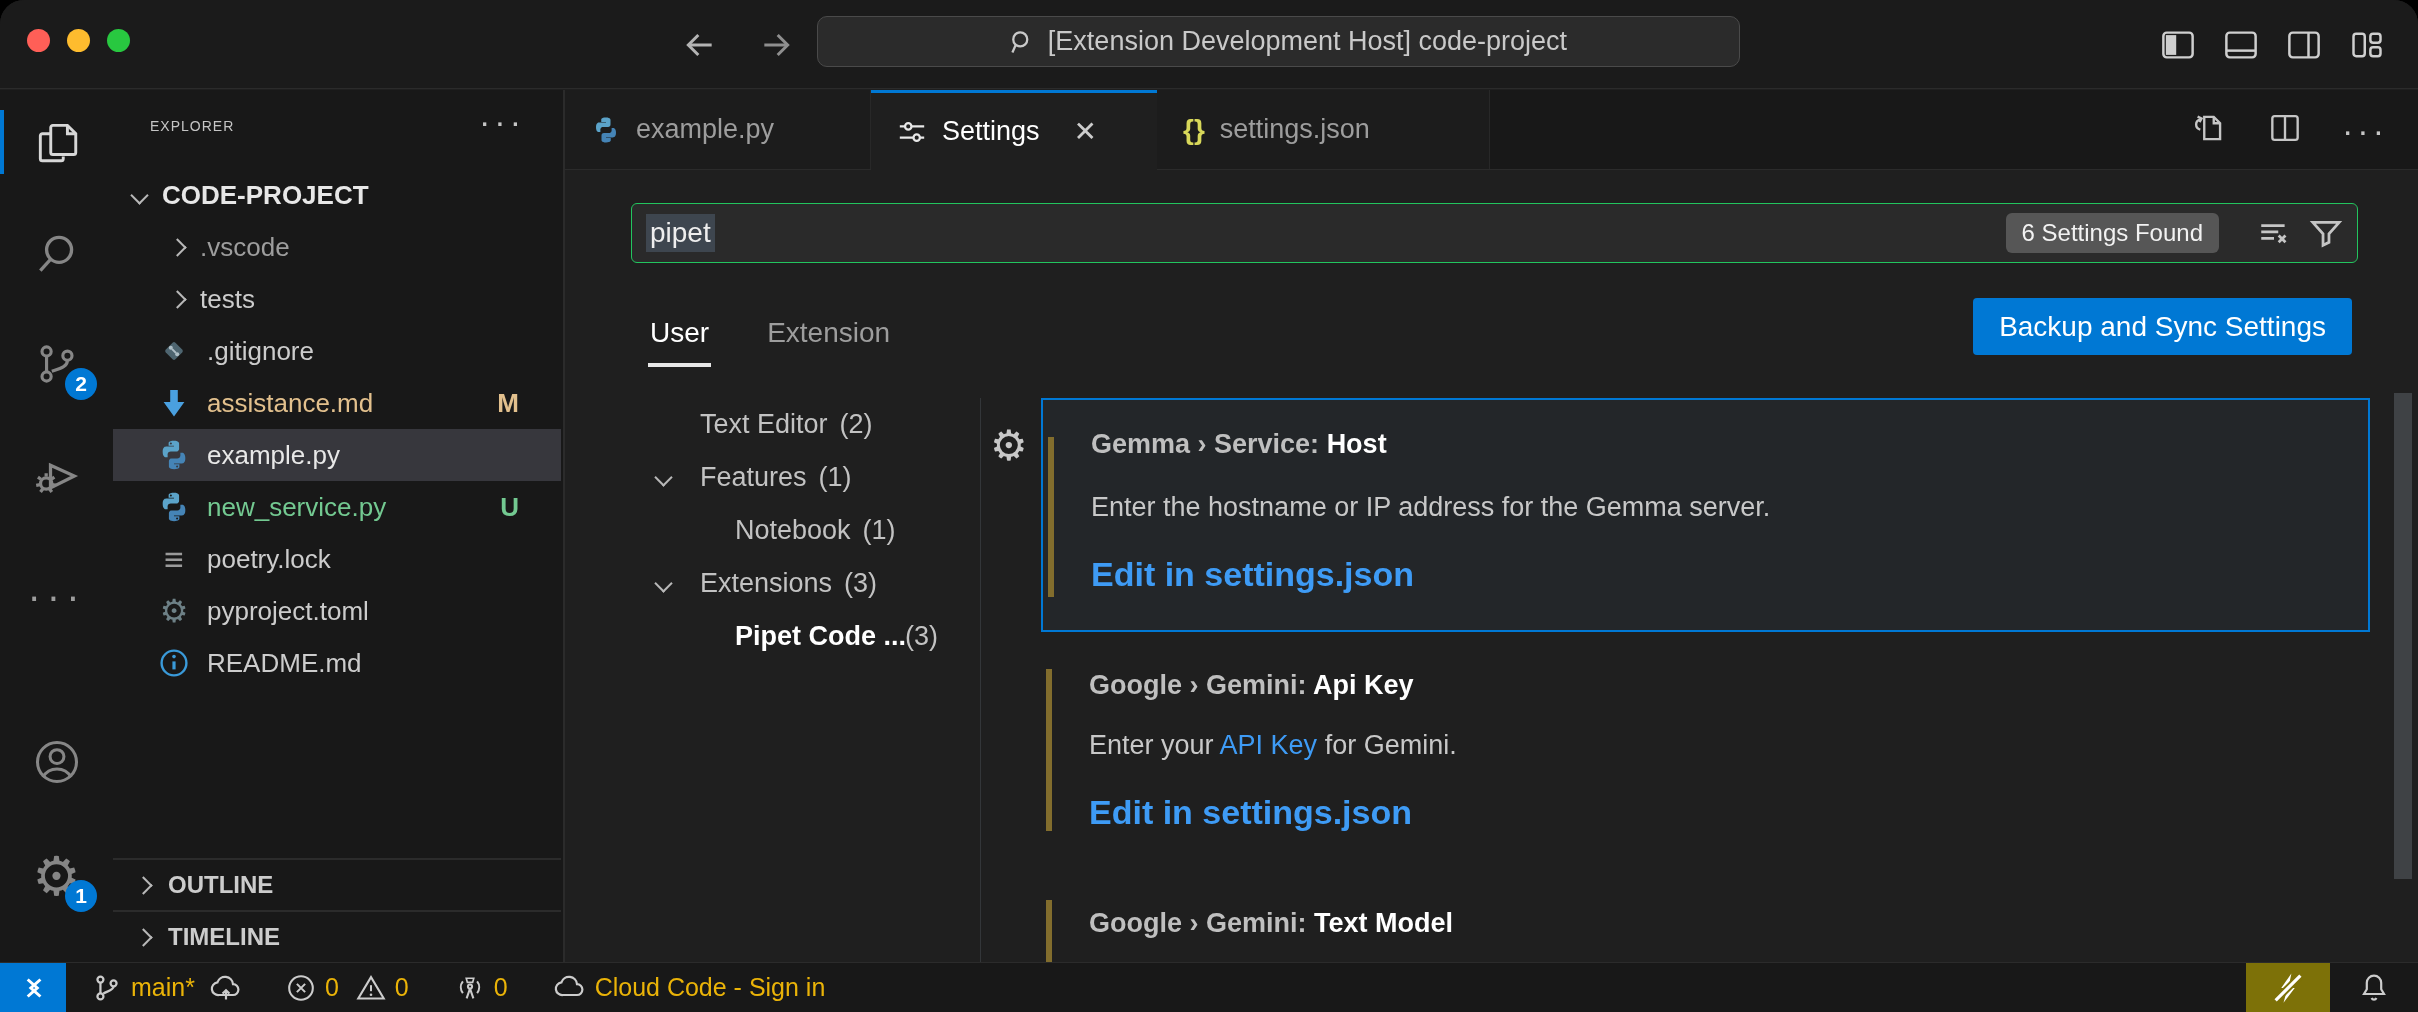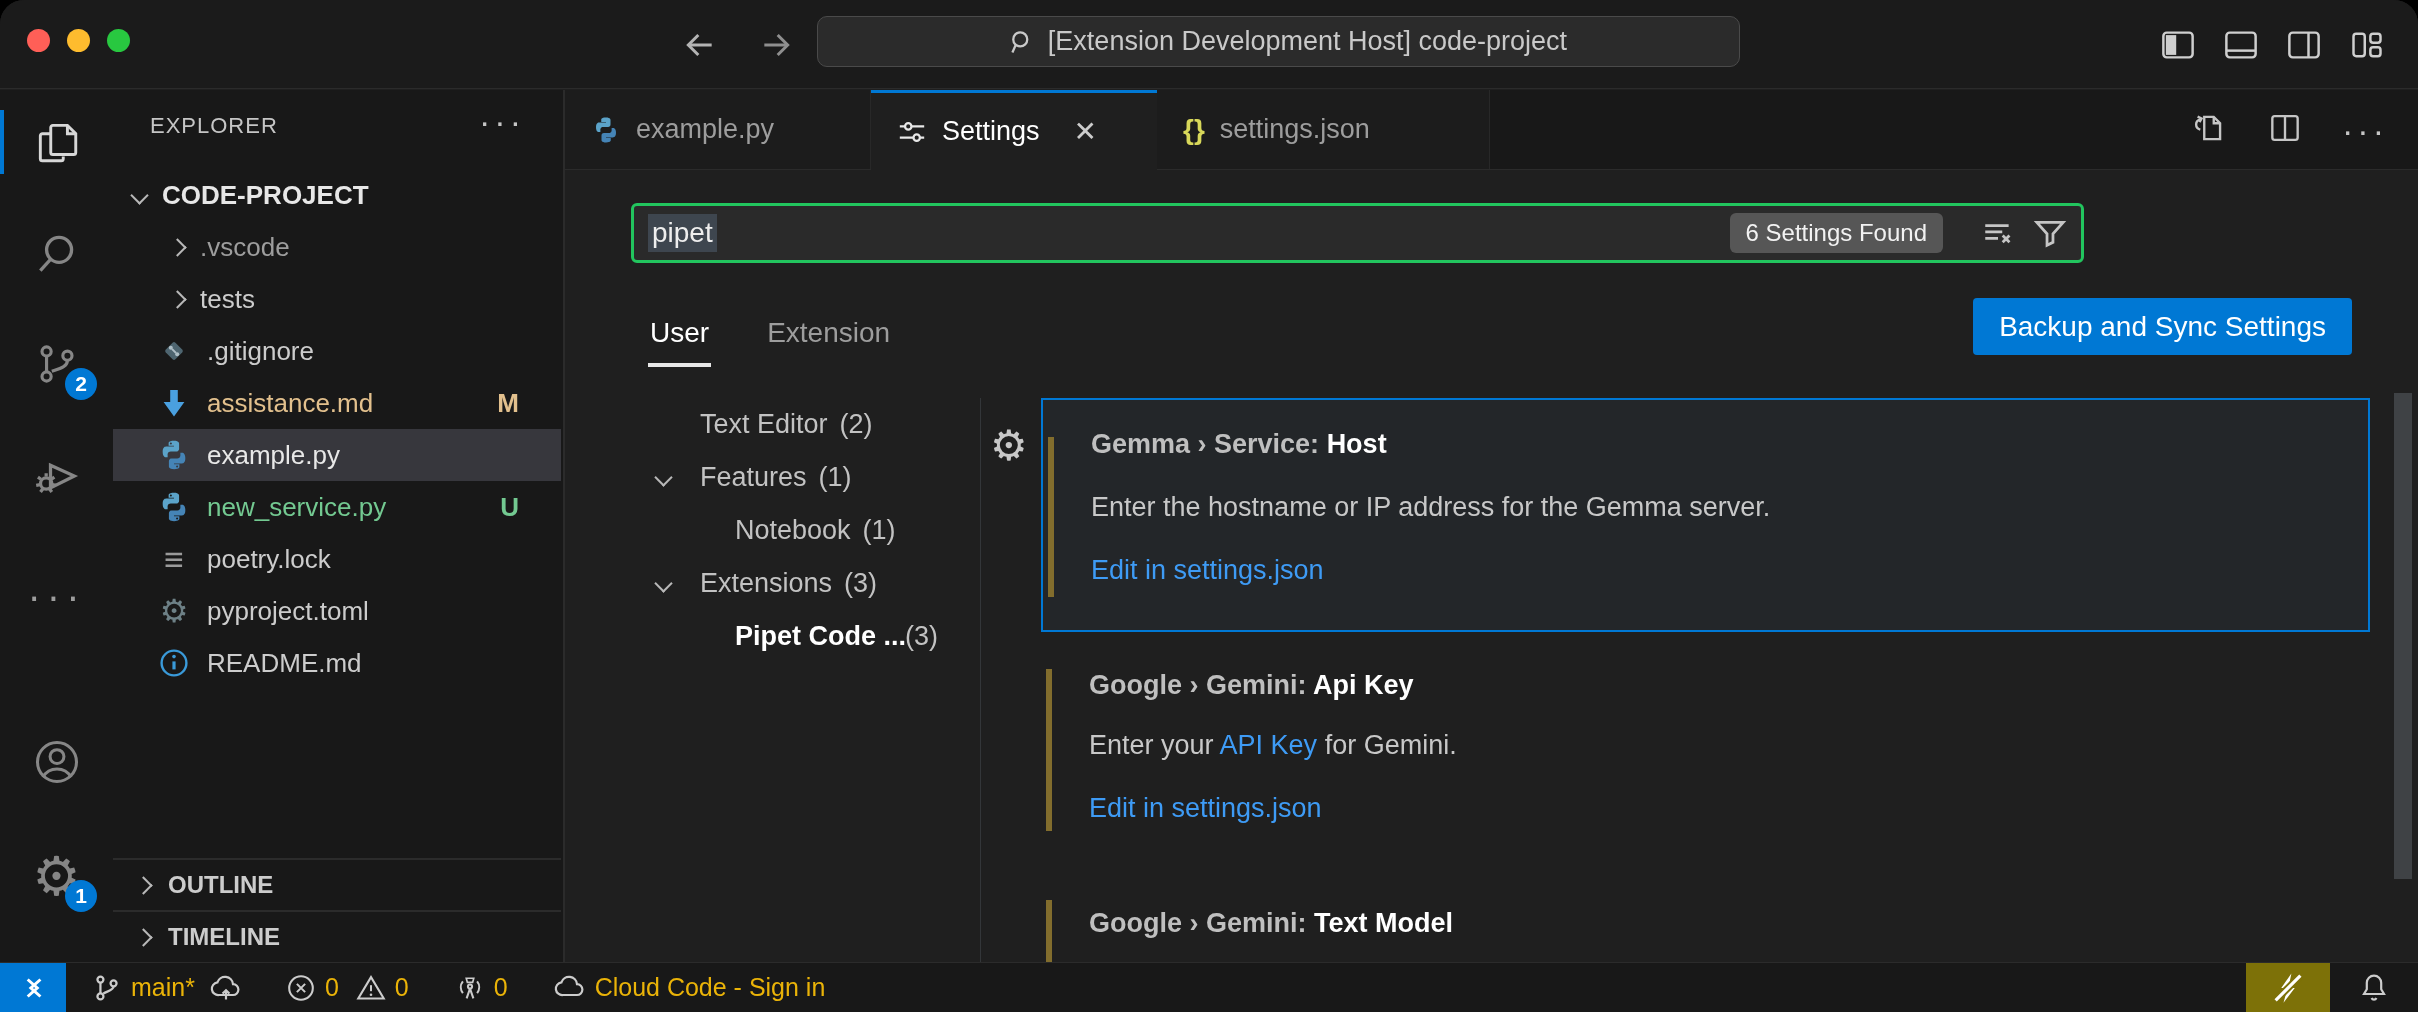--- a/index.html
+++ b/index.html
@@ -29,21 +29,21 @@
   .abitem.active::before { content:""; position:absolute; left:0; top:6px; bottom:6px; width:4px; background:#0078d4; }
   .abbadge { position:absolute; right:16px; bottom:2px; min-width:32px; height:32px; border-radius:16px;
              background:#0078d4; color:#fff; font-size:21px; font-weight:bold;
              display:flex; align-items:center; justify-content:center; }
   .dots3 { color:#9d9d9d; font-size:40px; letter-spacing:6px; line-height:20px; }
 
   
   .sidebar { position:absolute; left:113px; top:90px; width:452px; bottom:50px;
              background:#181818; border-right:2px solid #2b2b2b; }
   .sbheader { position:absolute; left:0; top:0; width:100%; height:72px; display:flex; align-items:center; }
-  .sbheader .title { margin-left:37px; font-size:22px; color:#c5c5c5; letter-spacing:1px; }
+  .sbheader .title { margin-left:37px; font-size:14px; color:#c5c5c5; letter-spacing:1px; }
   .sbheader .more { position:absolute; right:38px; top:12px; color:#c5c5c5; font-size:34px; letter-spacing:4px; }
   .tree { position:absolute; top:79px; left:0; right:2px; }
   .trow { position:relative; height:52px; display:flex; align-items:center; font-size:26px; color:#cccccc; }
   .trow.selected { background:#37373d; color:#e8e8e8; }
   .trow .chev { margin-right:16px; }
   .trow.root { padding-left:20px; font-weight:bold; color:#e7e7e7; }
   .trow.folder { padding-left:58px; }
   .trow.file { padding-left:42px; }
   .ficon { width:38px; display:flex; justify-content:center; margin-right:14px; flex:none; }
   .fname.mod { color:#e2c08d; } .fname.untracked { color:#73c991; }
@@ -63,22 +63,22 @@
   .tab { position:absolute; top:0; height:79px; display:flex; align-items:center; padding:0 26px;
          font-size:27px; color:#9d9d9d; background:#1c1c1c; border-right:1px solid #282828; }
   .tab .tabicon { margin-right:15px; display:flex; }
   .tab.active { height:80px; background:#1f1f1f; color:#ffffff; border-top:3px solid #0078d4; border-right:none; }
   .tab.active .close { margin-left:34px; color:#cccccc; font-size:28px; }
   .braces { color:#d8d85a; font-weight:bold; font-size:28px; }
   .editoractions { position:absolute; right:30px; top:0; height:80px; display:flex; align-items:center; gap:38px; color:#c5c5c5; }
 
   
   .settings { position:absolute; left:0; top:80px; right:0; bottom:0; background:#1f1f1f; overflow:hidden; }
-  .ssearch { position:absolute; left:66px; top:33px; width:1453px; height:60px; background:#2a2a2a;
-             border:3px solid #22c55e; border-radius:6px; display:flex; align-items:center; padding:0 14px; }
+  .ssearch { position:absolute; left:66px; top:33px; width:1727px; height:60px; background:#2a2a2a;
+             border:1px solid #22c55e; border-radius:6px; display:flex; align-items:center; padding:0 14px; }
   .ssearch .qtext { font-size:28px; color:#eeeeee; background:#3e464f; padding:3px 4px; }
   .ssearch .spacer { flex:1; }
   .foundbadge { background:#565656; color:#f2f2f2; font-size:24px; padding:6px 16px; border-radius:6px; margin-right:20px; }
   .sicon { display:flex; margin-left:18px; }
   .scopes { position:absolute; left:85px; top:147px; display:flex; gap:58px; font-size:28px; color:#9d9d9d; }
   .scope { position:relative; padding-bottom:14px; }
   .scope.active { color:#ffffff; }
   .scope.active::after { content:""; position:absolute; left:-2px; right:-2px; bottom:-4px; height:4px; background:#e7e7e7; }
   .backupbtn { position:absolute; right:66px; top:128px; height:57px; background:#0078d4; color:#ffffff;
                font-size:28px; border:none; border-radius:4px; padding:0 26px; display:flex; align-items:center; }
@@ -92,21 +92,21 @@
   .tocrow .cnt { margin-left:12px; }
   .tocrow .cnt.pinned { position:absolute; right:42px; margin:0; color:#c2c2c2; font-weight:normal; }
   .rowgear { position:absolute; left:425px; top:255px; font-size:42px; color:#c8c8c8; line-height:1; }
   .cards { position:absolute; left:476px; top:228px; width:1329px; bottom:0; overflow:hidden; }
   .card { position:absolute; left:0; width:100%; }
   .card .modbar { position:absolute; left:5px; width:6px; background:#826d2d; }
   .card .stitle { position:absolute; left:48px; font-size:27px; font-weight:bold; color:#bfbfbf; white-space:nowrap; }
   .card .stitle .skey { color:#ffffff; }
   .card .sdesc { position:absolute; left:48px; font-size:27px; color:#c8c8c8; white-space:nowrap; }
   .card .slink, .sdesc .inlink { color:#3e9bf5; }
-  .card .slink { position:absolute; left:48px; font-size:27px; }
+  .card .slink { position:absolute; left:48px; font-size:34px;font-weight:bold; }
   .card.focused { border:2px solid #0078d4; background:#232629; }
   .card1 { top:0; height:234px; }
   .card1 .modbar { top:37px; height:160px; }
   .card1 .stitle { top:29px; } .card1 .sdesc { top:92px; } .card1 .slink { top:155px; }
   .card2 { top:247px; height:210px; }
   .card2 .modbar { top:24px; height:162px; }
   .card2 .stitle { top:25px; } .card2 .sdesc { top:85px; } .card2 .slink { top:148px; }
   .card3 { top:497px; height:120px; }
   .card3 .modbar { top:5px; height:115px; }
   .card3 .stitle { top:13px; }

